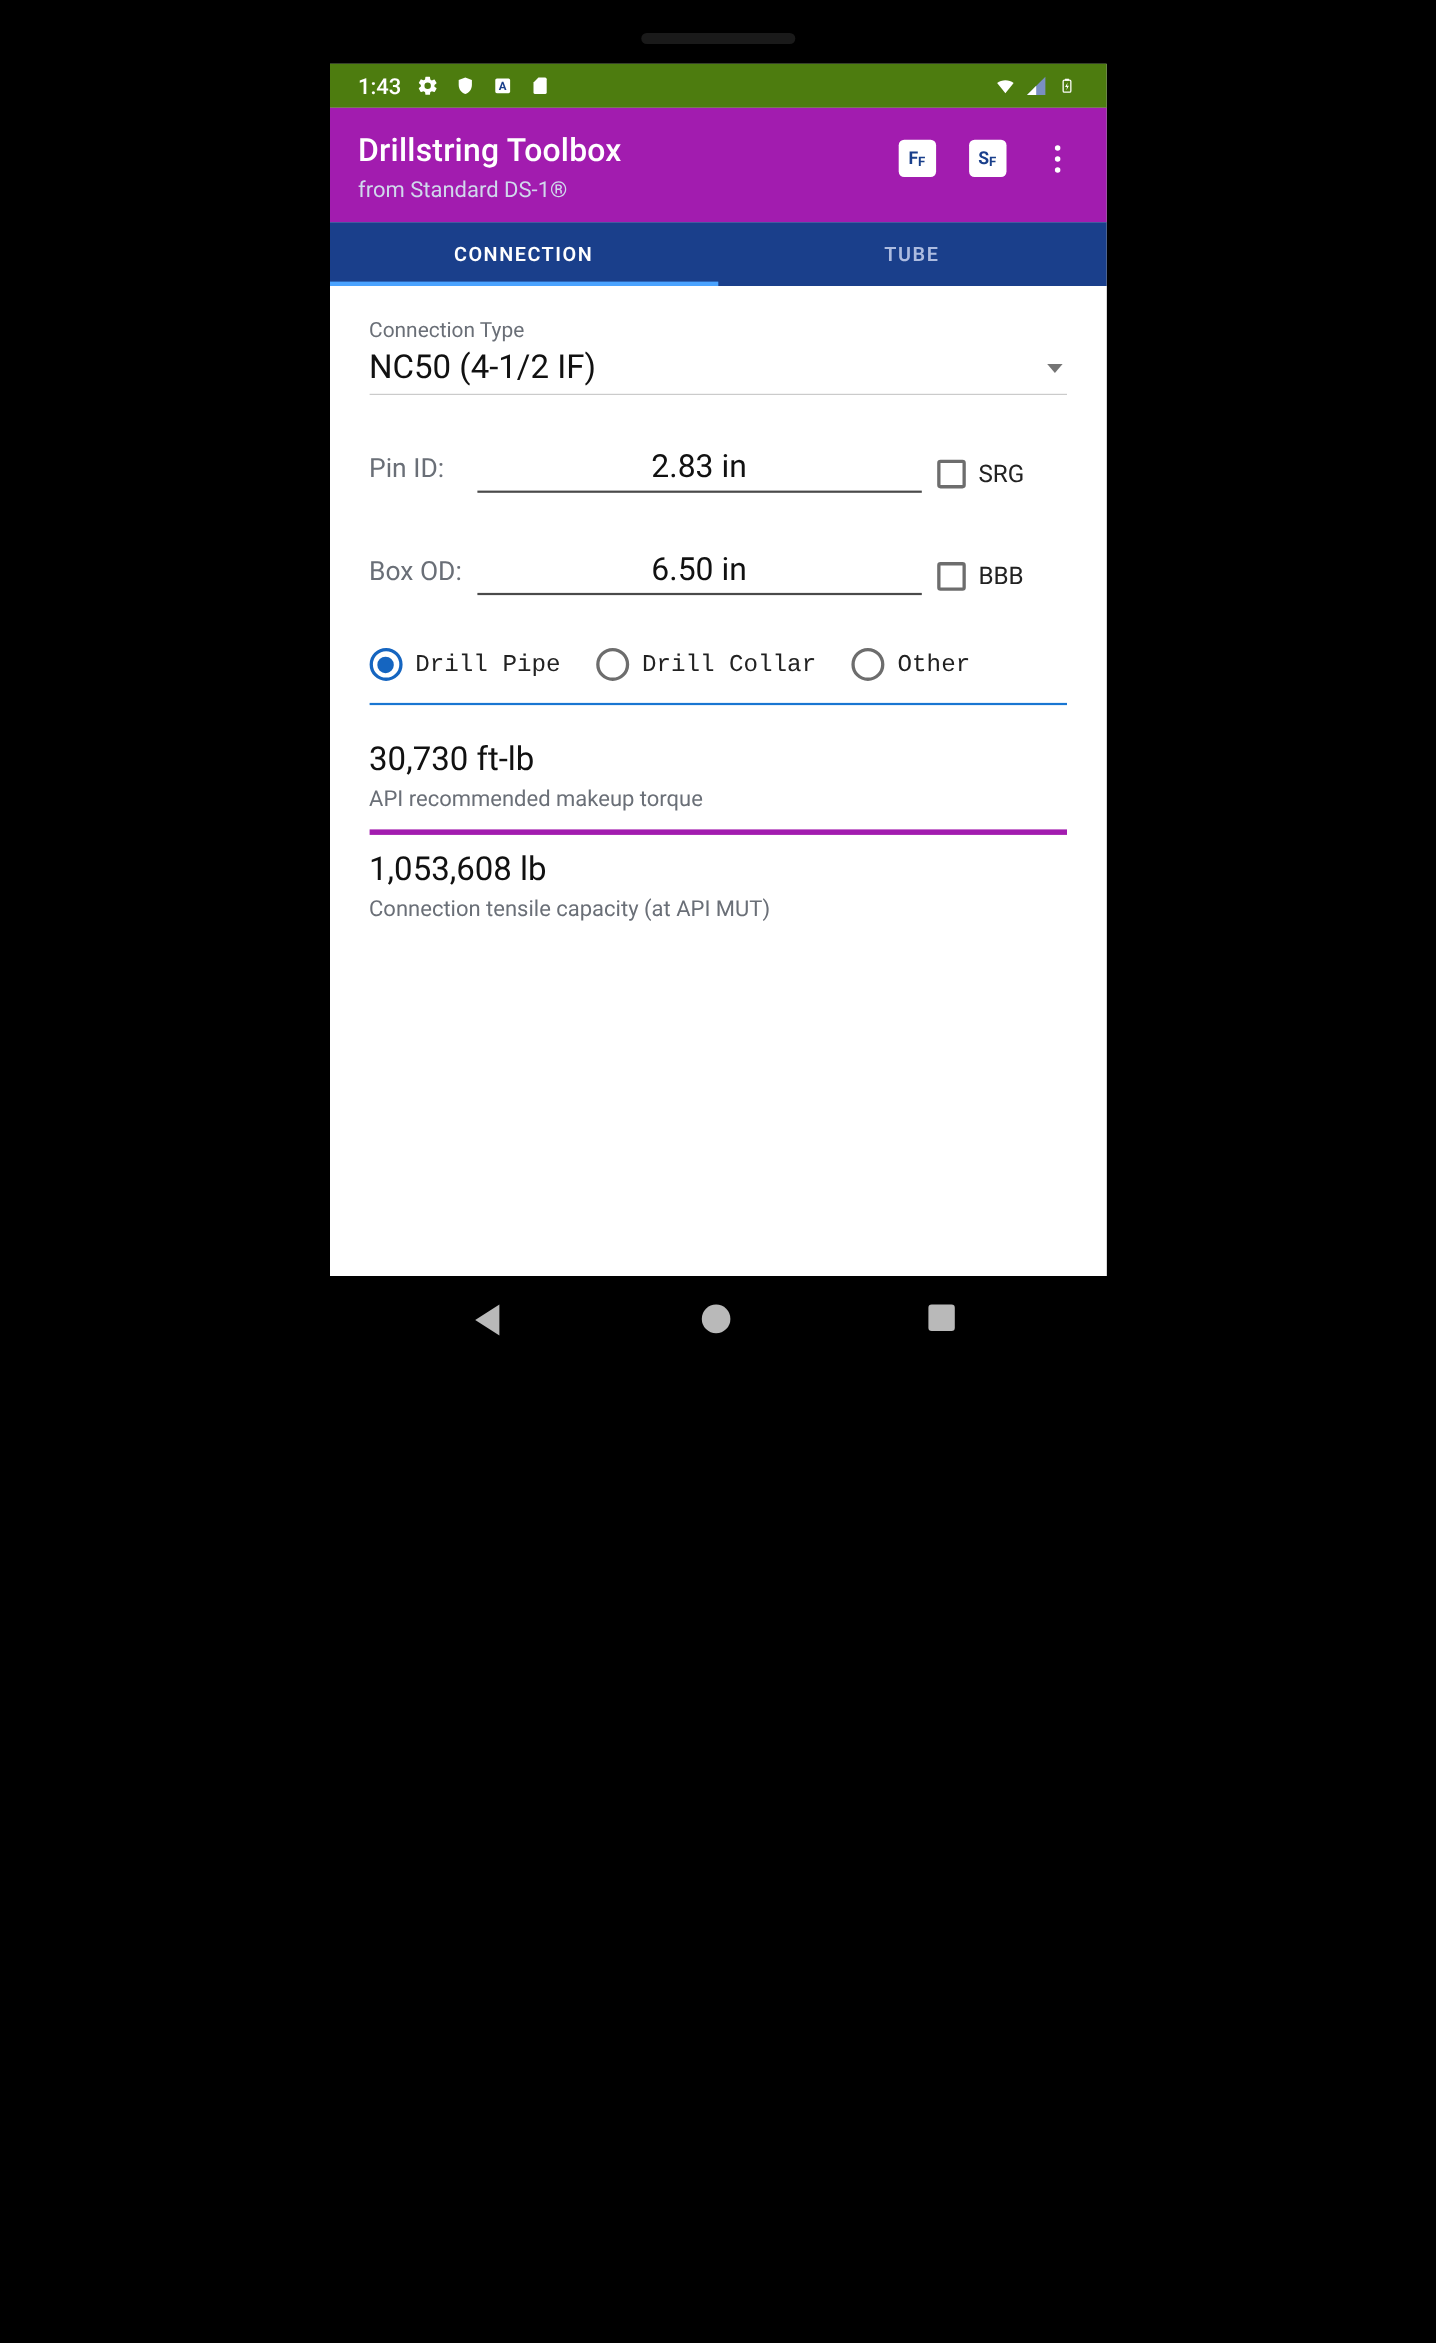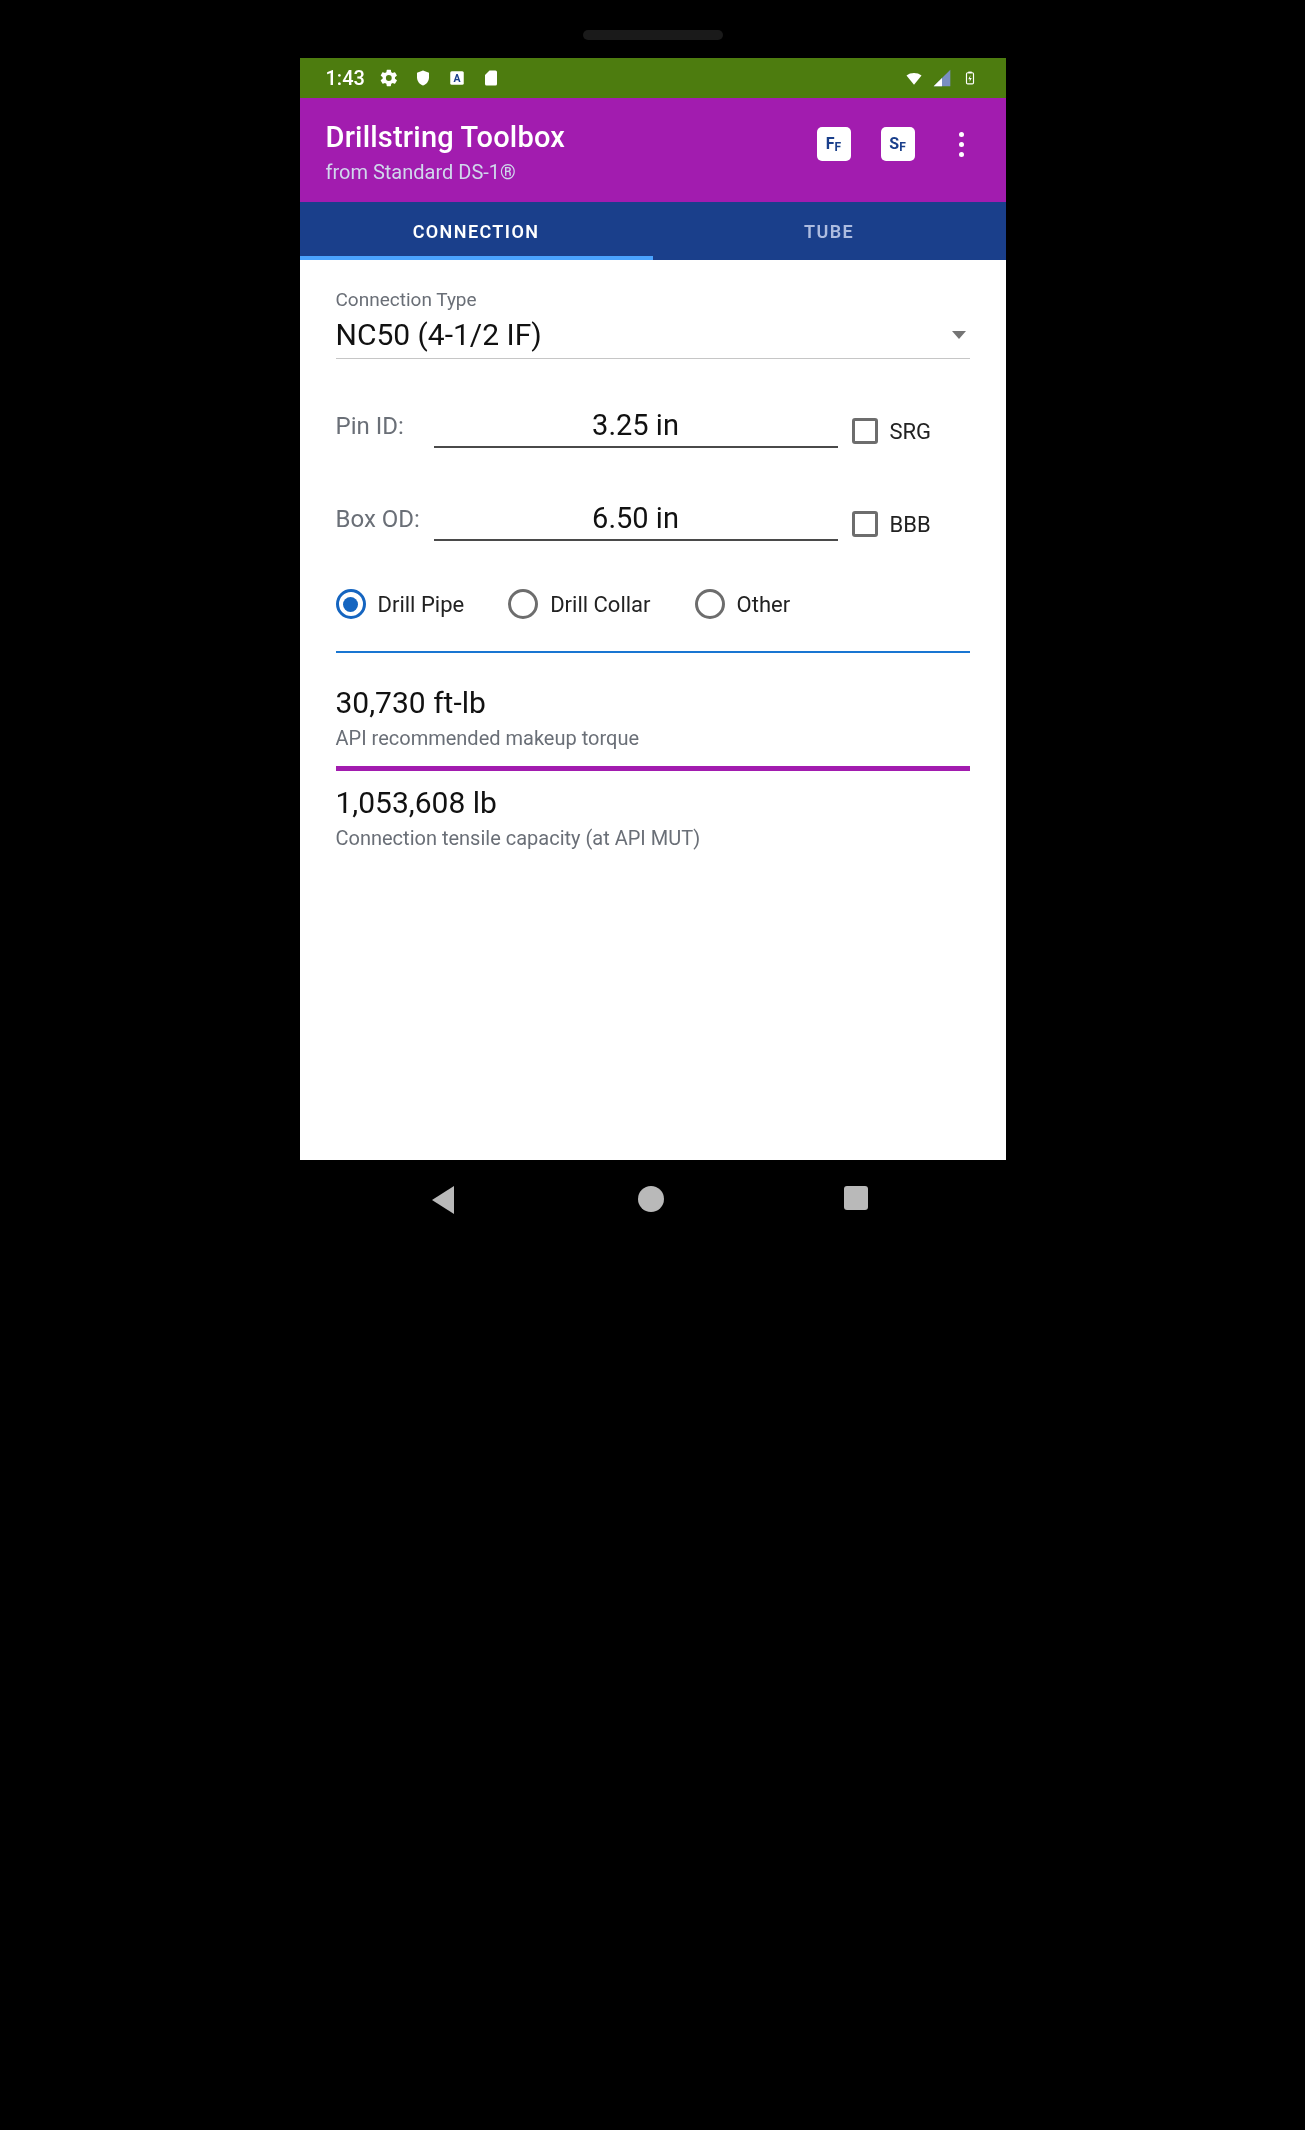--- a/index.html
+++ b/index.html
@@ -161,24 +161,25 @@
   .checkbox {
     width: 26px; height: 26px;
     border: 3px solid #6d6d6d;
     border-radius: 3px;
   }
   .checkbox-label { font-size: 22px; color: #222; }
 
   .radio-row {
     display: flex;
     align-items: center;
-    gap: 44px;
-    padding: 10px 0 32px 0;
+    gap: 32px;
+    padding: 10px 0 20px 0;
     border-bottom: 2px solid #1976d2;
     margin-bottom: 18px;
+    font-family: Liberation Mono, monospace;
   }
   .radio-item { display: flex; align-items: center; gap: 12px; cursor: pointer; }
   .radio {
     width: 30px; height: 30px;
     border: 3px solid #6d6d6d;
     border-radius: 50%;
     display: flex;
     align-items: center;
     justify-content: center;
   }
@@ -318,21 +319,21 @@
       <div class="field-block">
         <div class="field-label-top">Connection Type</div>
         <div class="dropdown">
           <span class="dropdown-value">NC50 (4-1/2 IF)</span>
           <span class="dropdown-caret"></span>
         </div>
       </div>
 
       <div class="input-row">
         <div class="input-label">Pin ID:</div>
-        <div class="underline-input">3.25 in</div>
+        <div class="underline-input">2.83 in</div>
         <div class="checkbox-wrap">
           <div class="checkbox"></div>
           <span class="checkbox-label">SRG</span>
         </div>
       </div>
 
       <div class="input-row">
         <div class="input-label">Box OD:</div>
         <div class="underline-input">6.50 in</div>
         <div class="checkbox-wrap">

